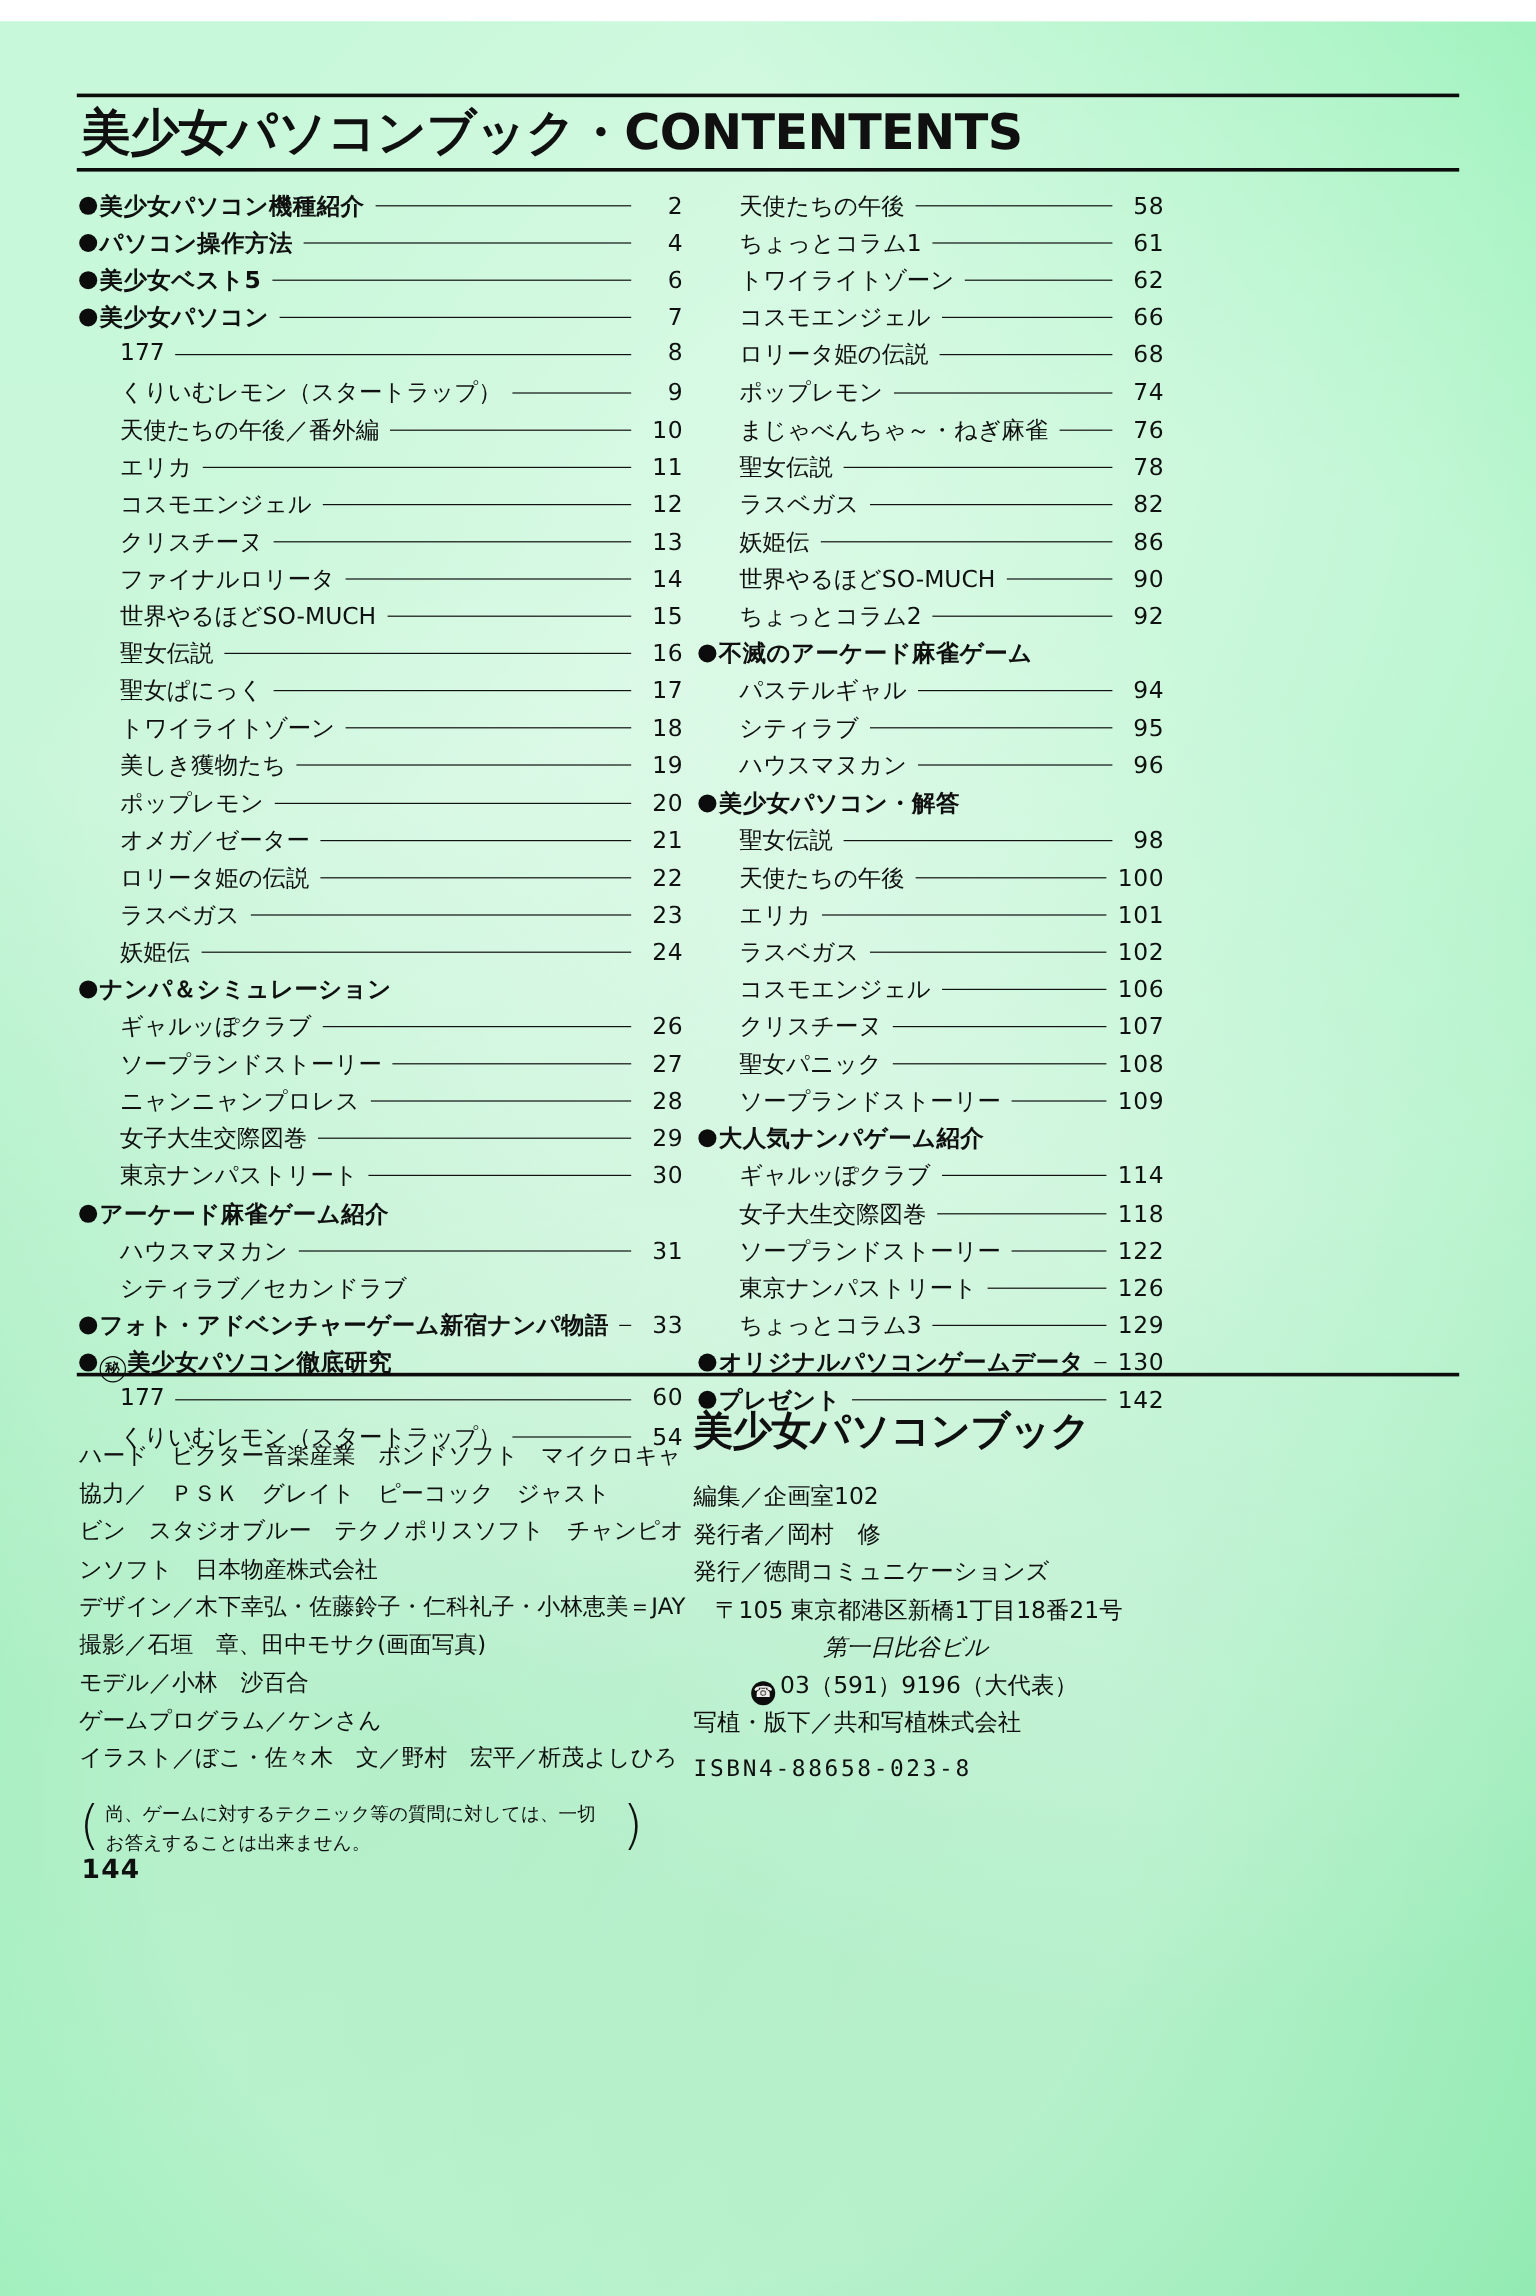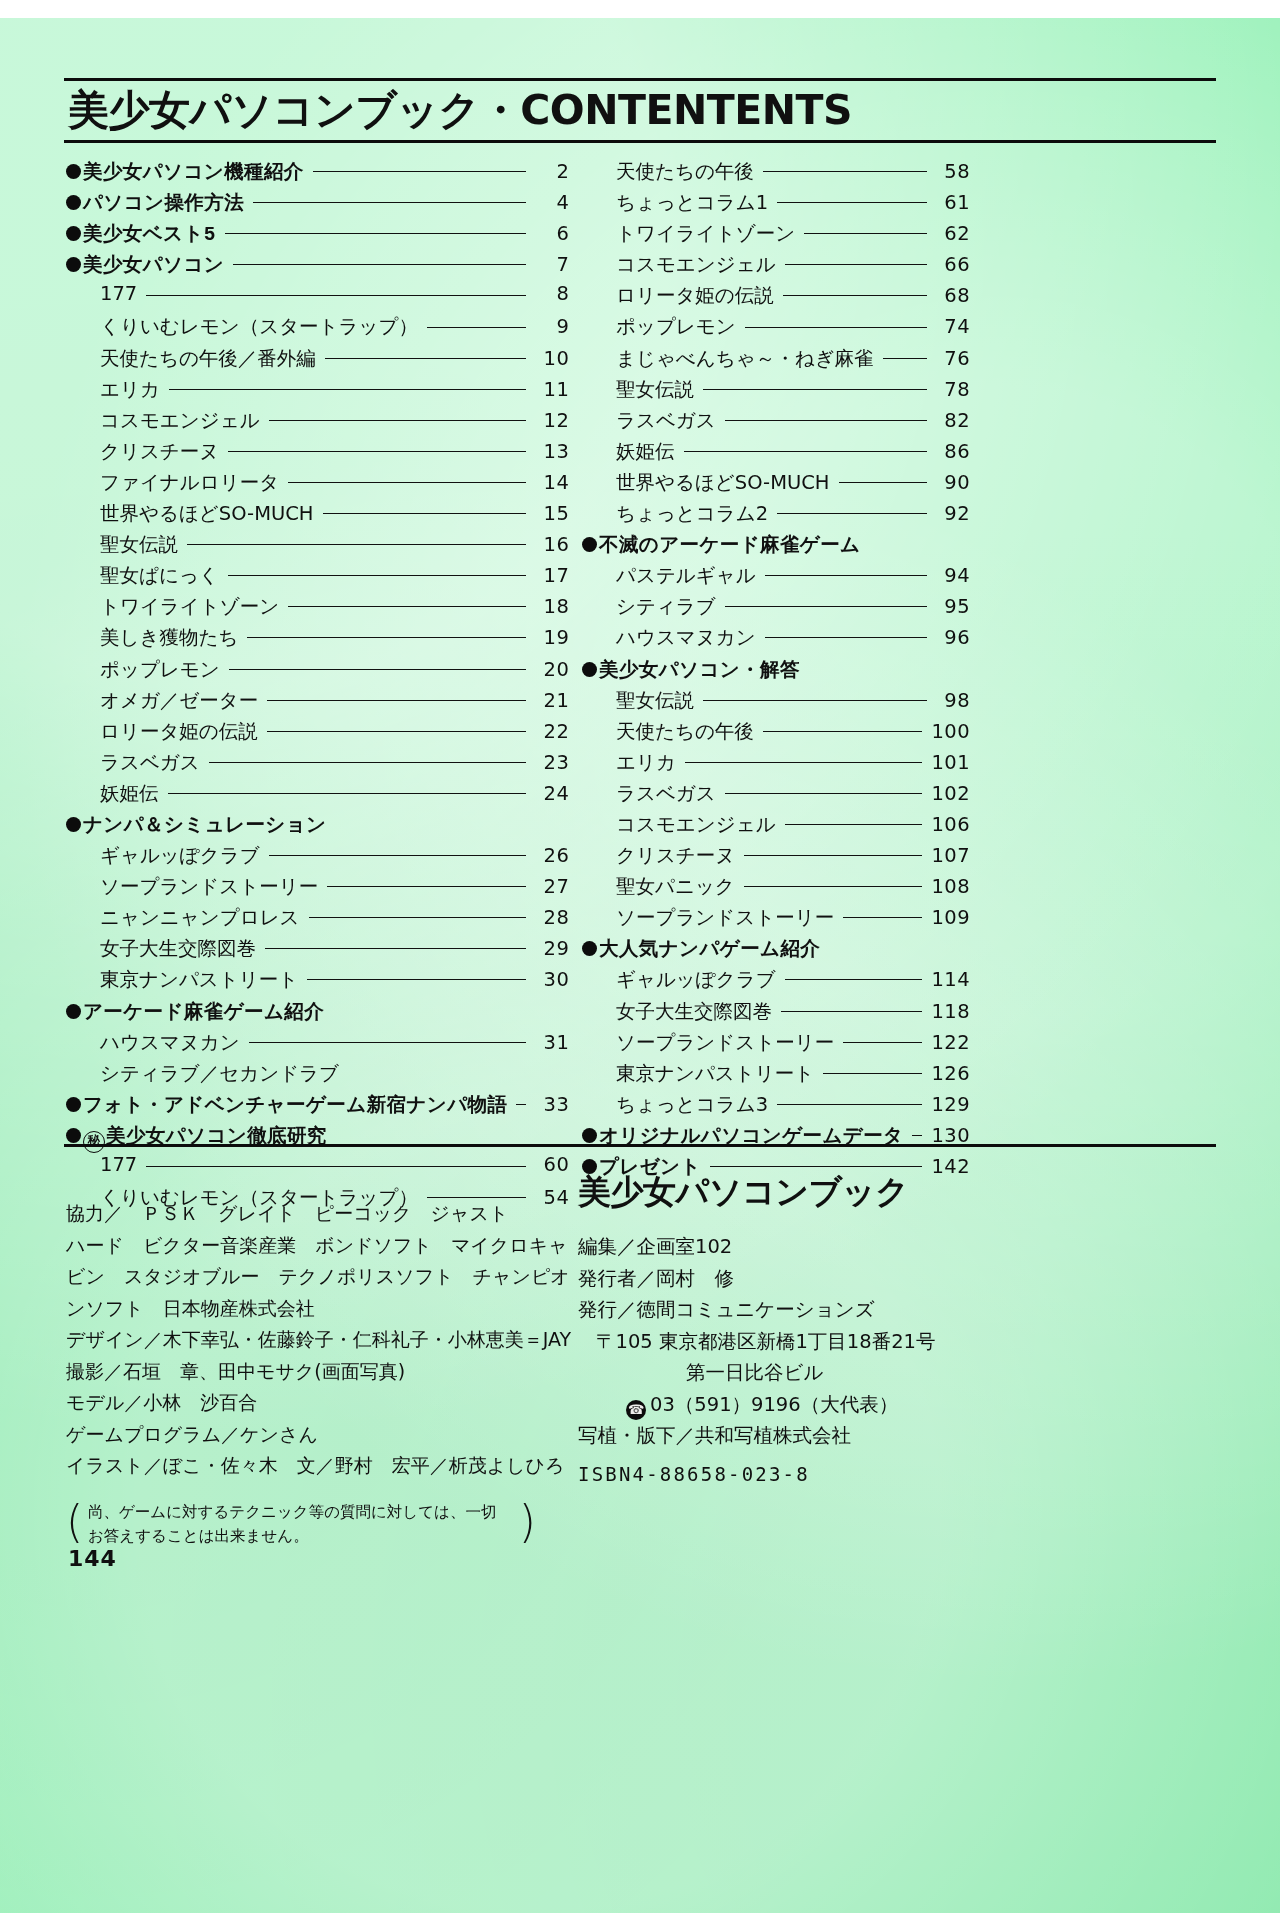--- a/index.html
+++ b/index.html
@@ -87,21 +87,20 @@
     text-align: right;
     min-width: 34px;
     font-size: 19.5px;
     letter-spacing: .5px;
   }
 
   
   .row.head .lbl {
     font-weight: 700;
     letter-spacing: .4px;
-    font-family: Liberation Mono, monospace;
   }
   .bullet {
     display: inline-block;
     width: 15px;
     height: 15px;
     border-radius: 50%;
     background: #0c0c0c;
     margin-right: 2px;
     position: relative;
     top: 1px;
@@ -163,21 +162,21 @@
     letter-spacing: -.5px;
     margin-bottom: 16px;
     white-space: nowrap;
   }
   .colophon .cl {
     font-size: 19.5px;
     line-height: 31.5px;
     white-space: nowrap;
   }
   .colophon .cl.indent1 { padding-left: 18px; }
-  .colophon .cl.indent2 { padding-left: 108px; }
+  .colophon .cl.indent2 { padding-left: 108px; font-style: italic; }
   .colophon .cl.indent3 { padding-left: 48px; }
   .phone-icon {
     display: inline-block;
     width: 20px;
     height: 20px;
     border-radius: 50%;
     background: #0c0c0c;
     color: #efeeec;
     font-size: 13px;
     line-height: 20px;
@@ -557,22 +556,22 @@
           <span class="dash"></span>
           <span class="pg">142</span>
         </li>
       </ul>
   </div>
 
   <div class="rule rule-mid"></div>
 
   <div class="credits">
     <div id="credit-lines">
+        <div class="cline">ハード　ビクター音楽産業　ボンドソフト　マイクロキャ</div>
         <div class="cline">協力／　ＰＳＫ　グレイト　ピーコック　ジャスト</div>
-        <div class="cline">ハード　ビクター音楽産業　ボンドソフト　マイクロキャ</div>
         <div class="cline">ビン　スタジオブルー　テクノポリスソフト　チャンピオ</div>
         <div class="cline">ンソフト　日本物産株式会社</div>
         <div class="cline">デザイン／木下幸弘・佐藤鈴子・仁科礼子・小林恵美＝JAY</div>
         <div class="cline">撮影／石垣　章、田中モサク(画面写真)</div>
         <div class="cline">モデル／小林　沙百合</div>
         <div class="cline">ゲームプログラム／ケンさん</div>
         <div class="cline">イラスト／ぼこ・佐々木　文／野村　宏平／析茂よしひろ</div>
       </div>
     <div class="note-wrap">
       <span class="paren l">(</span>

